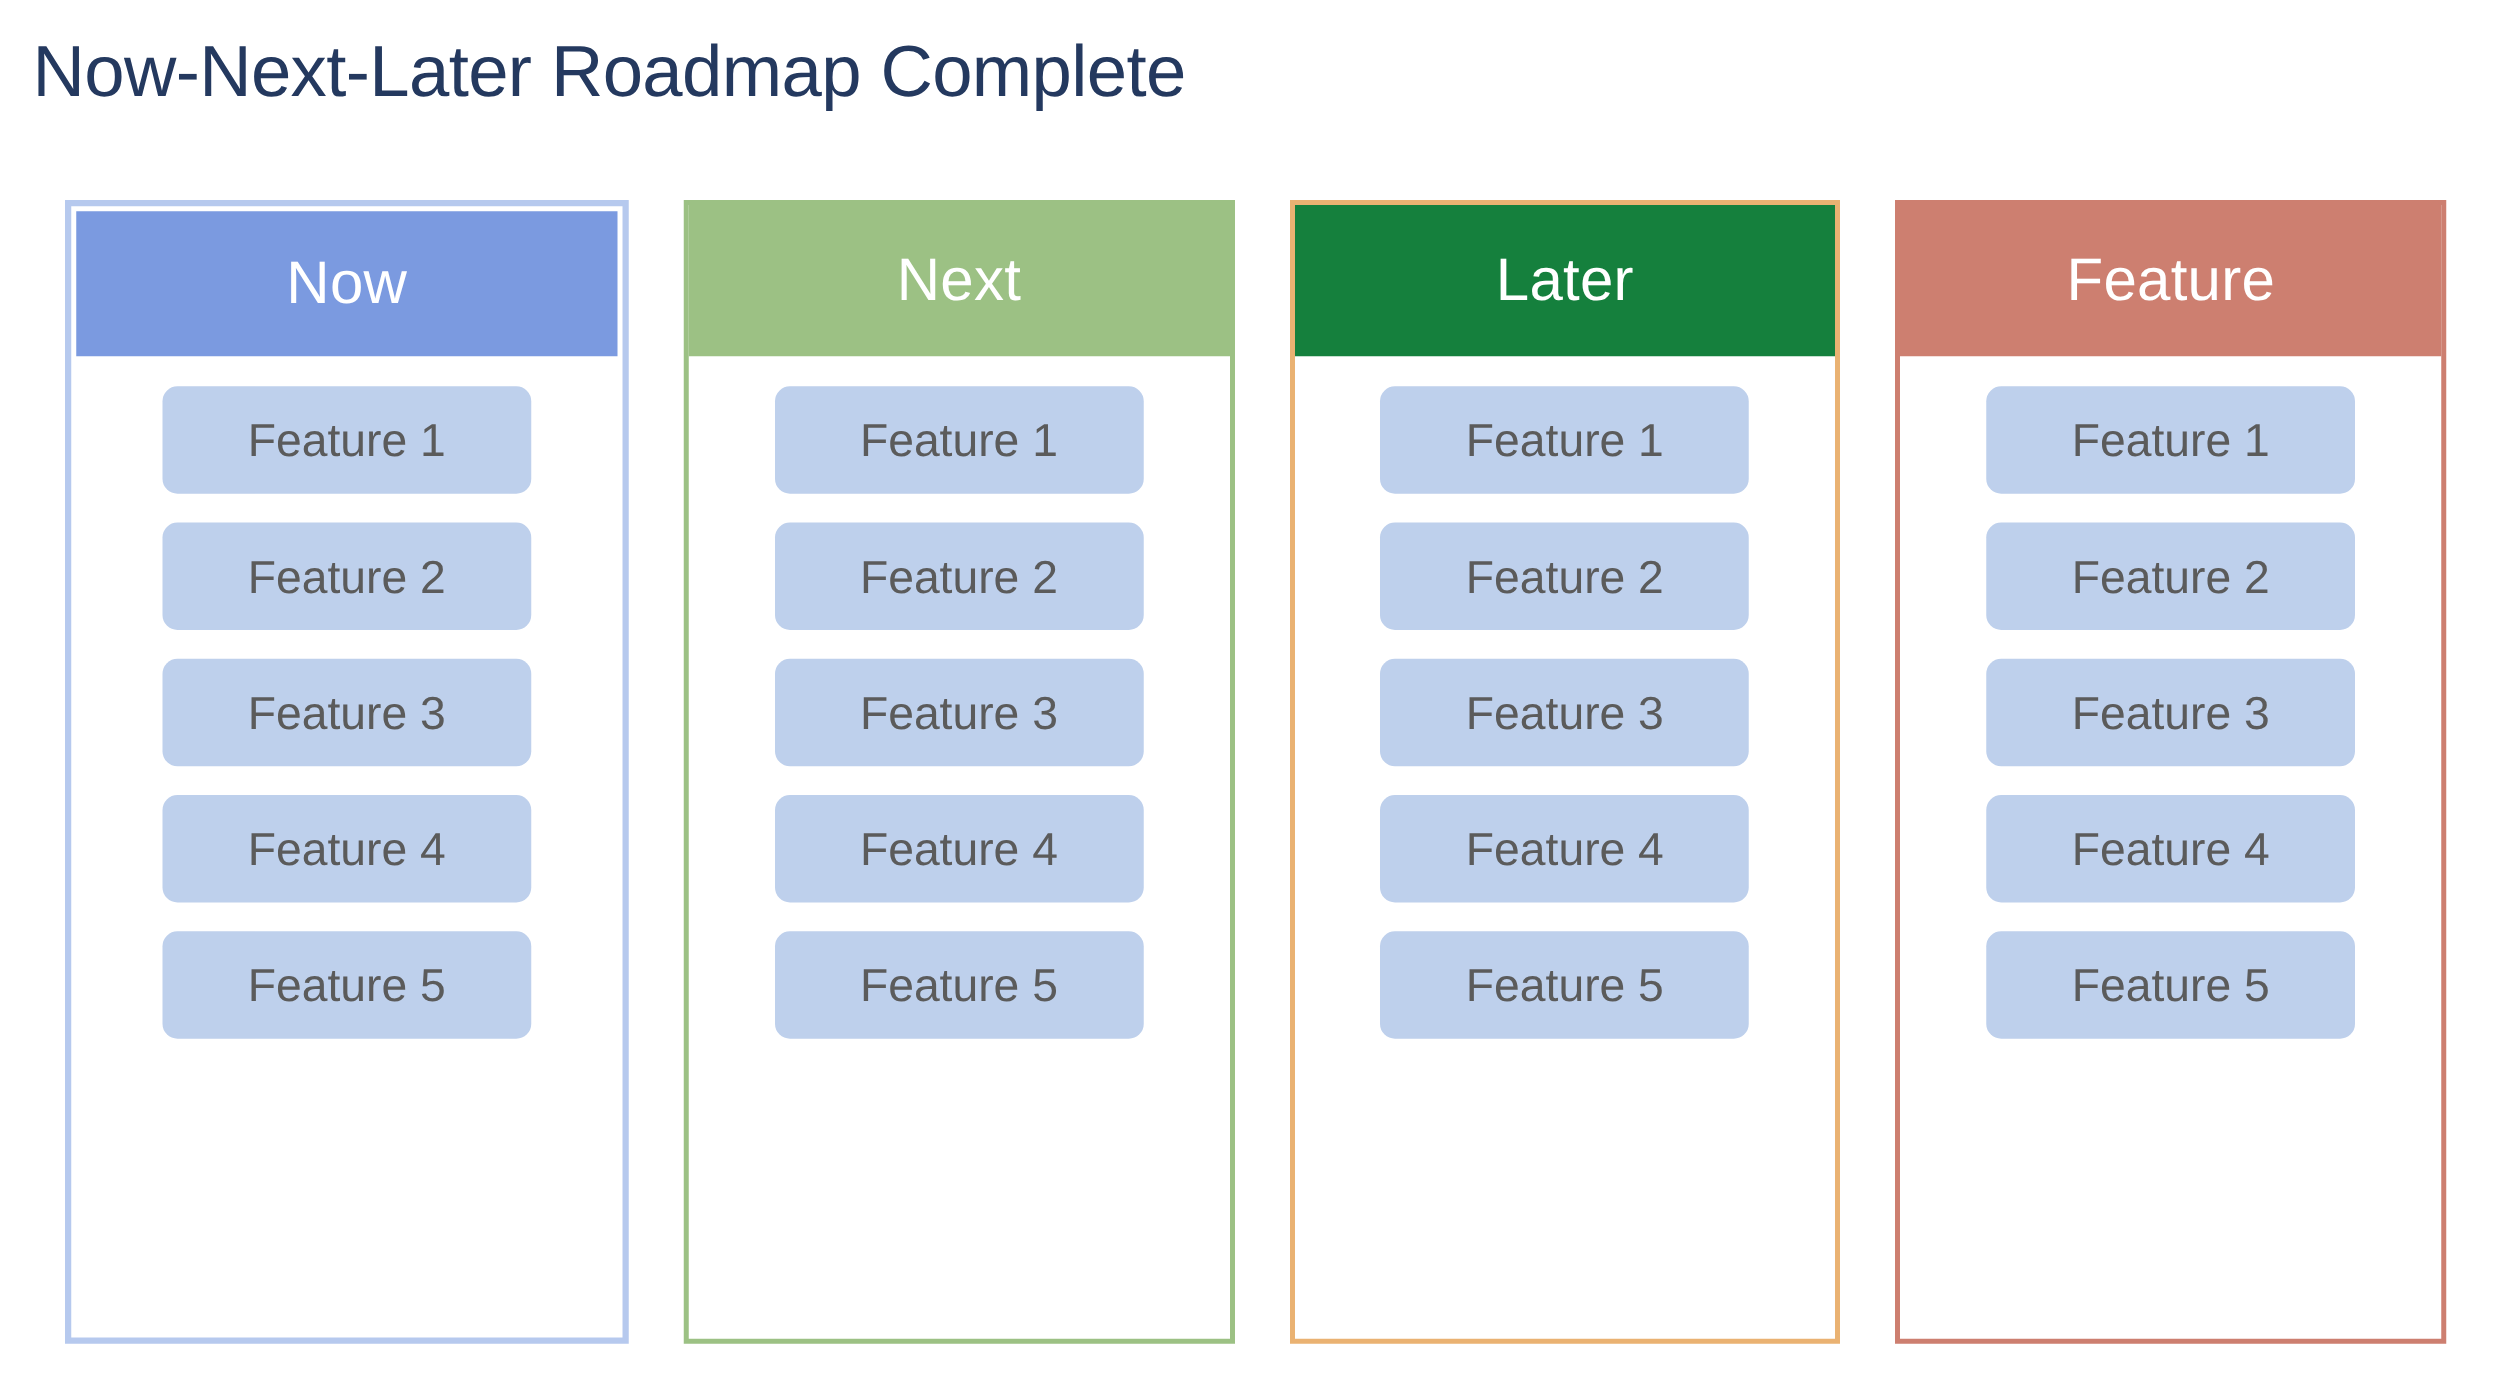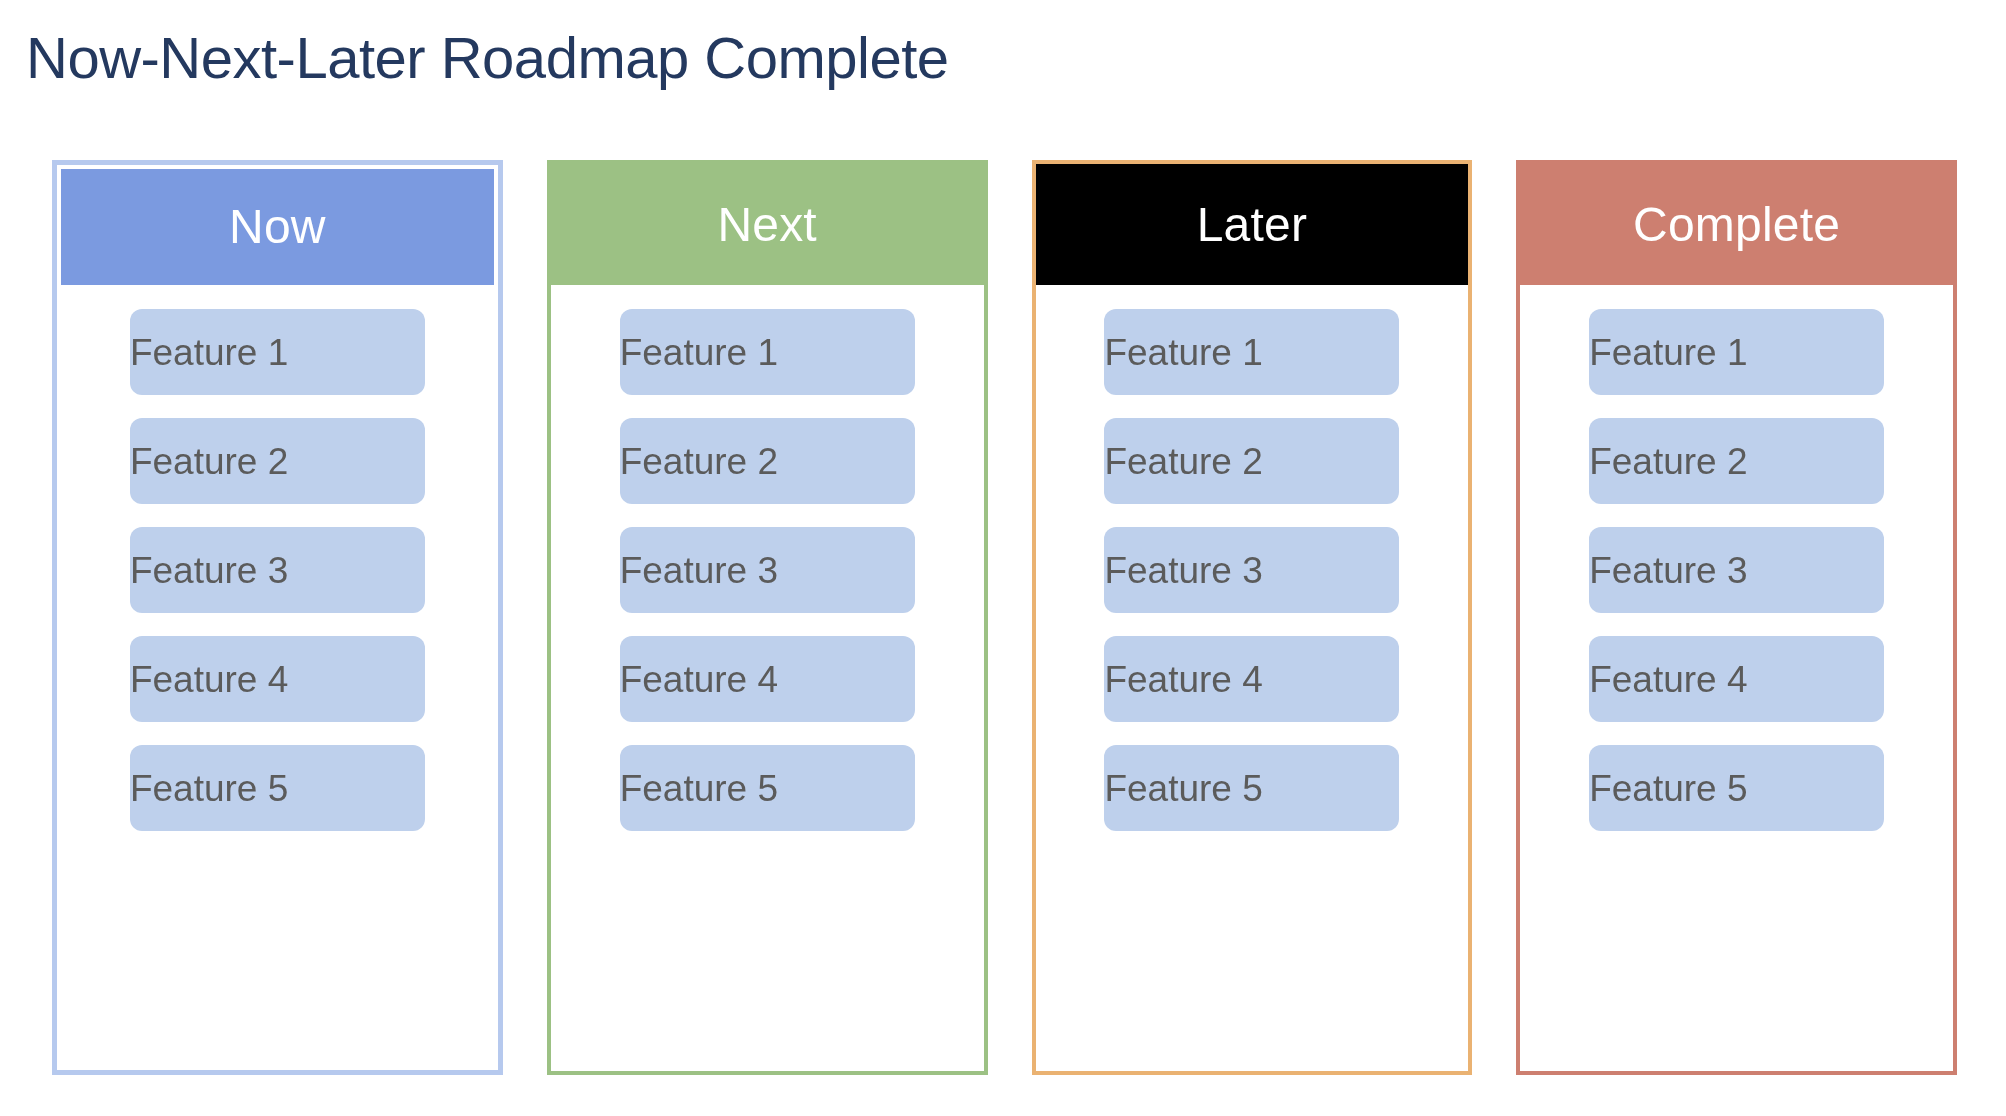--- a/index.html
+++ b/index.html
@@ -83,21 +83,21 @@
   }
 
   .feature-card {
     width: 295px;
     height: 86px;
     margin-bottom: 23px;
     border-radius: 12px;
     background: #bed0ec;
     display: flex;
     align-items: center;
-    justify-content: flex-start;
+    justify-content: center;
     color: #5b5b5b;
     font-size: 37px;
     font-weight: 400;
     line-height: 1;
   }
 </style>
 </head>
 <body style="background: rgb(255, 255, 255);">
 
 <div class="page">
@@ -143,21 +143,21 @@
           </div>
           <div class="feature-card" style="background: rgb(190, 208, 236); color: rgb(91, 91, 91);">
             <span>Feature 4</span>
           </div>
           <div class="feature-card" style="background: rgb(190, 208, 236); color: rgb(91, 91, 91);">
             <span>Feature 5</span>
           </div>
         </div>
       </div>
       <div class="column" style="border-color: rgb(234, 178, 114);">
-        <div class="column-header" style="background: #000000;">
+        <div class="column-header" style="background: #15803d;">
           <span>Later</span>
         </div>
         <div class="column-body">
           <div class="feature-card" style="background: rgb(190, 208, 236); color: rgb(91, 91, 91);">
             <span>Feature 1</span>
           </div>
           <div class="feature-card" style="background: rgb(190, 208, 236); color: rgb(91, 91, 91);">
             <span>Feature 2</span>
           </div>
           <div class="feature-card" style="background: rgb(190, 208, 236); color: rgb(91, 91, 91);">
@@ -166,21 +166,21 @@
           <div class="feature-card" style="background: rgb(190, 208, 236); color: rgb(91, 91, 91);">
             <span>Feature 4</span>
           </div>
           <div class="feature-card" style="background: rgb(190, 208, 236); color: rgb(91, 91, 91);">
             <span>Feature 5</span>
           </div>
         </div>
       </div>
       <div class="column" style="border-color: rgb(205, 127, 112);">
         <div class="column-header" style="background: rgb(205, 127, 112);">
-          <span>Complete</span>
+          <span>Feature</span>
         </div>
         <div class="column-body">
           <div class="feature-card" style="background: rgb(190, 208, 236); color: rgb(91, 91, 91);">
             <span>Feature 1</span>
           </div>
           <div class="feature-card" style="background: rgb(190, 208, 236); color: rgb(91, 91, 91);">
             <span>Feature 2</span>
           </div>
           <div class="feature-card" style="background: rgb(190, 208, 236); color: rgb(91, 91, 91);">
             <span>Feature 3</span>

